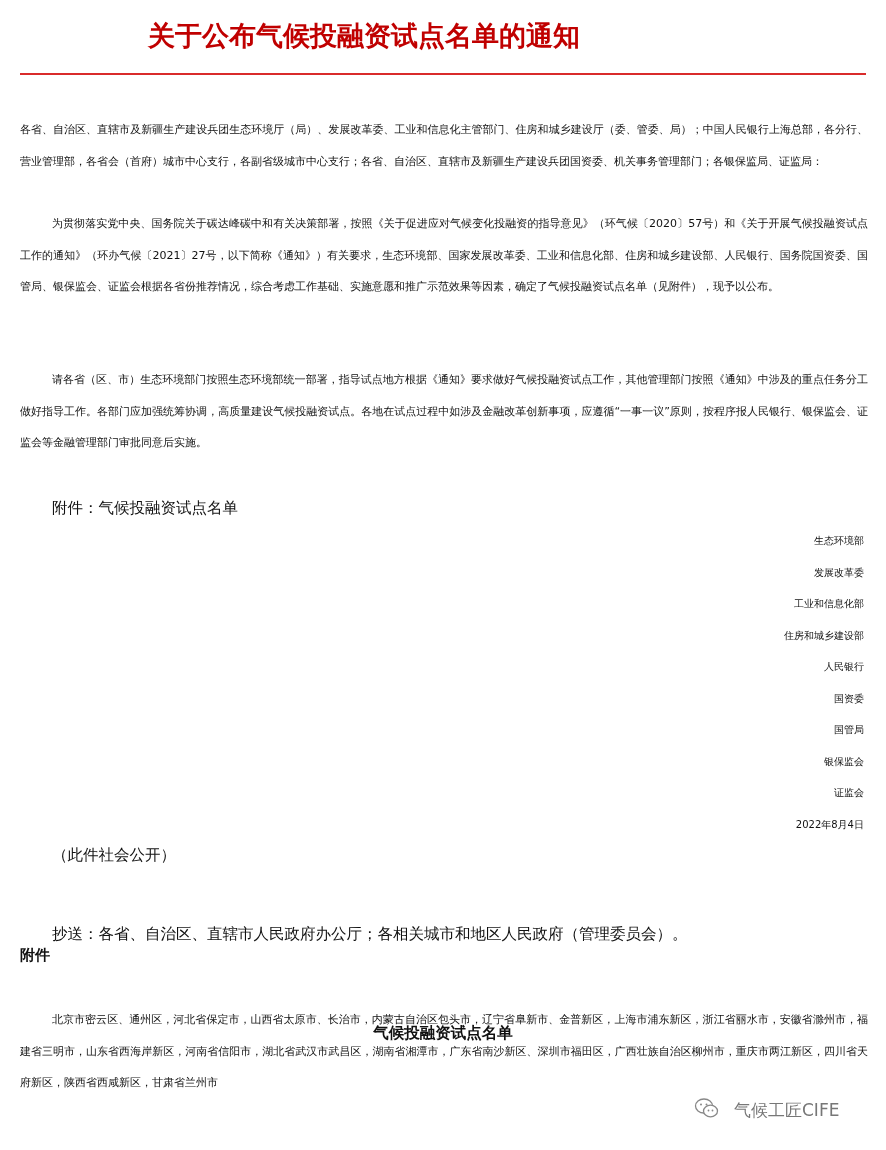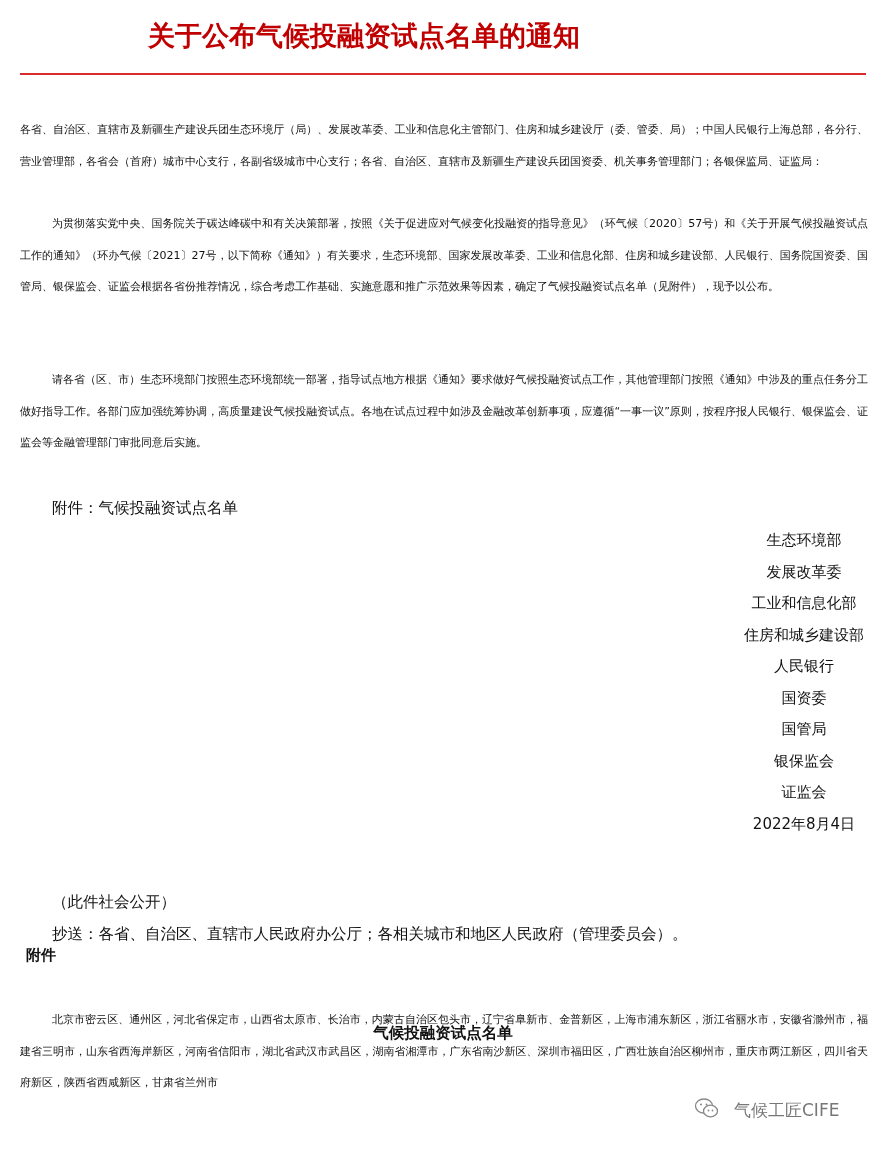--- a/index.html
+++ b/index.html
@@ -16,22 +16,22 @@
   .rule {
     position: absolute; top: 73px; left: 20px; width: 846px; height: 2px;
     background: #d92b2b;
   }
   .para {
     position: absolute; left: 20px; width: 848px;
     font-size: 11px; line-height: 31.5px; text-align: justify;
   }
   .indent { text-indent: 32px; }
   .sigs {
-    position: absolute; right: 22px; top: 525px; text-align: center;
-    font-size: 15px; line-height: 31.5px;
+    position: absolute; right: 22px; top: 525px; text-align: right;
+    font-size: 10px; line-height: 31.5px;
   }
   .sig { display: block; }
   .single {
     position: absolute; font-size: 15.5px; line-height: 20px; white-space: nowrap;
   }
   .annex-label { font-weight: bold; font-size: 15px; }
   .annex-title { font-weight: bold; }
   .watermark {
     position: absolute; left: 694px; top: 1097px; font-size: 17px;
     color: #777777; display: flex; align-items: center; gap: 14px; white-space: nowrap;
@@ -57,25 +57,25 @@
   <span class="sig">工业和信息化部</span>
   <span class="sig">住房和城乡建设部</span>
   <span class="sig">人民银行</span>
   <span class="sig">国资委</span>
   <span class="sig">国管局</span>
   <span class="sig">银保监会</span>
   <span class="sig">证监会</span>
   <span class="sig">2022年8月4日</span>
 </div>
 
-<div class="single" style="left:52px; top:892px;">（此件社会公开）</div>
+<div class="single" style="left:52px; top:845px;">（此件社会公开）</div>
 
 <div class="single" style="left:52px; top:880px;margin-top:44px;">抄送：各省、自治区、直辖市人民政府办公厅；各相关城市和地区人民政府（管理委员会）。</div>
 
-<div class="single annex-label" style="left:26px; top:945px;">附件</div>
+<div class="single annex-label" style="left:20px; top:945px;">附件</div>
 
 <div class="single annex-title" style="left:0; width:886px; text-align:center; top:975px;margin-top:48px;">气候投融资试点名单</div>
 
 <div class="para indent" style="top:1004px;">北京市密云区、通州区，河北省保定市，山西省太原市、长治市，内蒙古自治区包头市，辽宁省阜新市、金普新区，上海市浦东新区，浙江省丽水市，安徽省滁州市，福建省三明市，山东省西海岸新区，河南省信阳市，湖北省武汉市武昌区，湖南省湘潭市，广东省南沙新区、深圳市福田区，广西壮族自治区柳州市，重庆市两江新区，四川省天府新区，陕西省西咸新区，甘肃省兰州市</div>
 
 <div class="watermark">
   <span>
     <svg width="26" height="22" viewBox="0 0 26 22">
       <ellipse cx="10" cy="9" rx="8.5" ry="7" fill="none" stroke="#888" stroke-width="1.3"></ellipse>
       <ellipse cx="16.5" cy="14" rx="7" ry="5.8" fill="#fff" stroke="#888" stroke-width="1.3"></ellipse>

